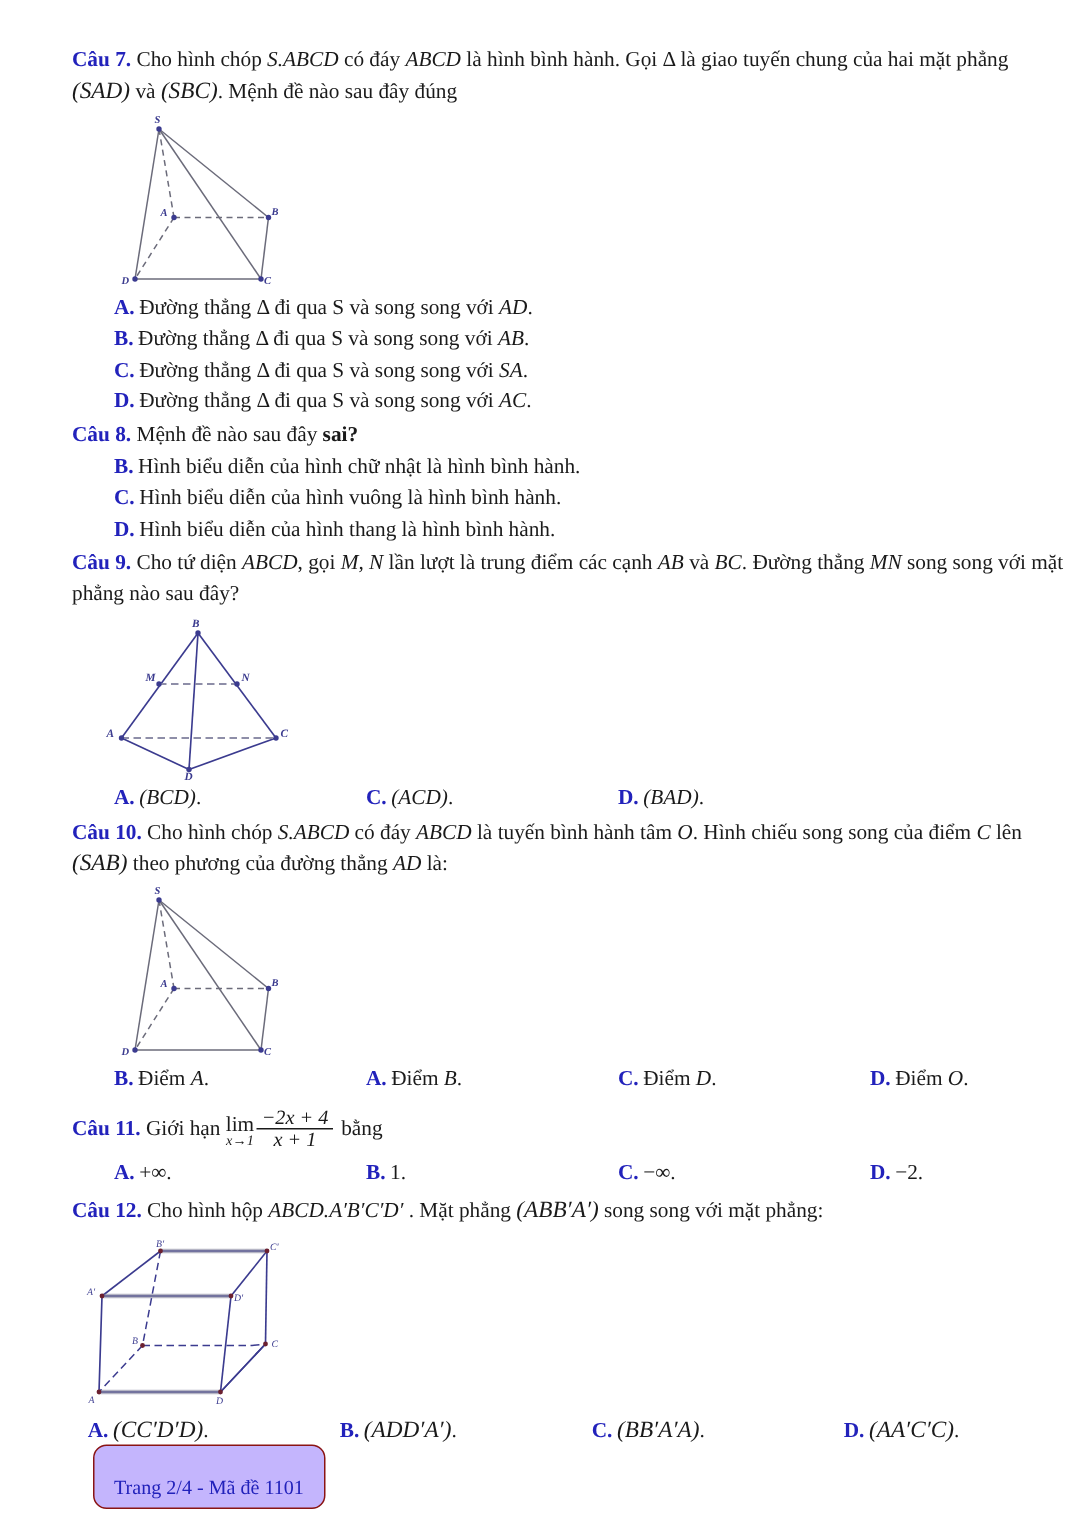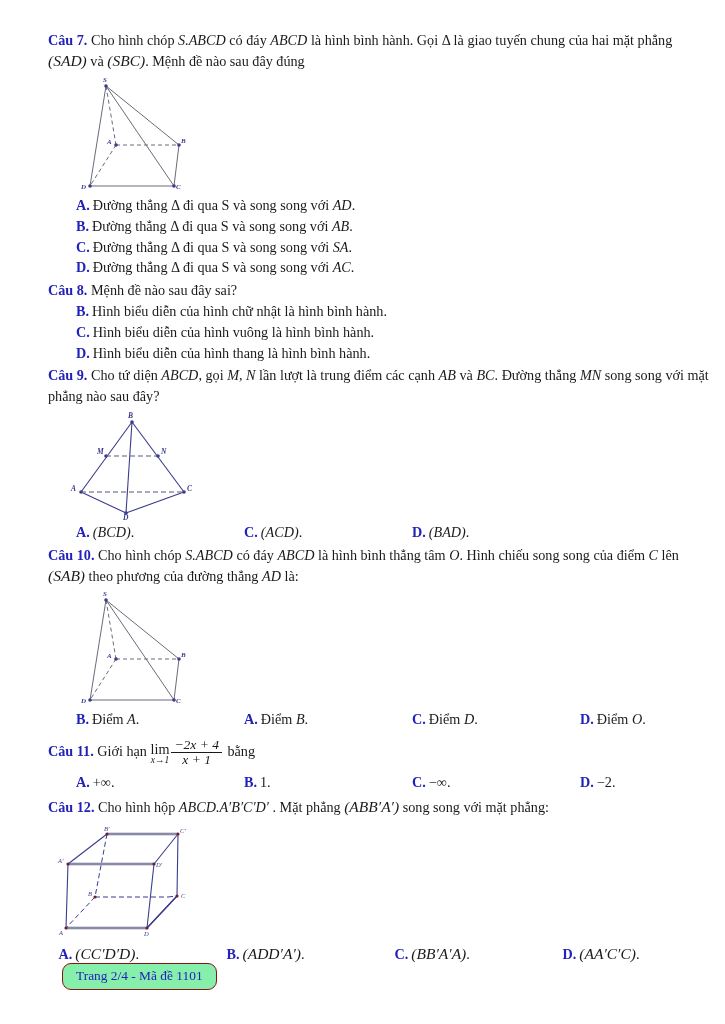--- a/index.html
+++ b/index.html
@@ -35,21 +35,21 @@
     font-size: 14.2px;
     line-height: 1.42;
     text-align: left;
     text-indent: 0;
   }
   .q-label {
     color: #2222bb;
     font-weight: bold;
   }
   .ital { font-style: italic; }
-  .bold { font-weight: normal; margin-top: 28px; }
+  .bold { font-weight: bold; margin-top: 28px; }
 
   .paren-big { font-size: 15.5px; }
 
   
   .ans-list-stacked { margin-top: 1px; }
   .ans-row-stacked {
     font-size: 14.2px;
     line-height: 1.46;
     padding-left: 28px;
   }
@@ -103,24 +103,24 @@
   .limop .lim-main { display: block; font-size: 14.2px; }
   .limop .lim-sub { display: block; font-size: 9.5px; font-style: italic; }
 
   
   .footer-badge {
     position: absolute;
     left: 62px;
     top: 963px;
     border: 1.4px solid #8a1414;
     border-radius: 9px;
-    padding: 4px 13px 5px 13px;
+    padding: 20px 13px 5px 13px;
     color: #2222bb;
     font-size: 13.4px;
-    background: #86efac;
+    background: #c4b5fd;
     white-space: nowrap;
   }
 </style>
 </head>
 <body>
 
 <div class="page">
 <div class="content">
 
   <div class="q-block">
@@ -241,21 +241,21 @@
       </div>
       <div class="ans-cell">
         <span class="ans-key">D.</span><span class="ital">(BAD)</span><span>.</span>
       </div>
     </div>
   </div>
 
   <div class="q-block" style="margin-top:2px;">
     <div class="q-stem" style="padding-right:12px;">
       <span class="q-label">Câu 10.</span>
-      <span>Cho hình chóp </span><span class="ital">S.ABCD</span><span> có đáy </span><span class="ital">ABCD</span><span> là hình bình thẳng tâm </span><span class="ital">O</span><span>. Hình chiếu song song của điểm </span><span class="ital">C</span><span> lên </span><span class="ital paren-big">(SAB)</span><span> theo phương của đường thẳng </span><span class="ital">AD</span><span> là:</span>
+      <span>Cho hình chóp </span><span class="ital">S.ABCD</span><span> có đáy </span><span class="ital">ABCD</span><span> là tuyến bình hành tâm </span><span class="ital">O</span><span>. Hình chiếu song song của điểm </span><span class="ital">C</span><span> lên </span><span class="ital paren-big">(SAB)</span><span> theo phương của đường thẳng </span><span class="ital">AD</span><span> là:</span>
     </div>
 
     <div class="fig-wrap" style="margin-left:16px;margin-top:3px;">
       <svg width="140" height="118" viewBox="0 0 140 118">
         <g stroke="#6b6b7a" stroke-width="1" fill="none">
           <line x1="42" y1="10" x2="26" y2="110"></line>
           <line x1="42" y1="10" x2="115" y2="69"></line>
           <line x1="42" y1="10" x2="110" y2="110"></line>
           <line x1="26" y1="110" x2="110" y2="110"></line>
           <line x1="110" y1="110" x2="115" y2="69"></line>

